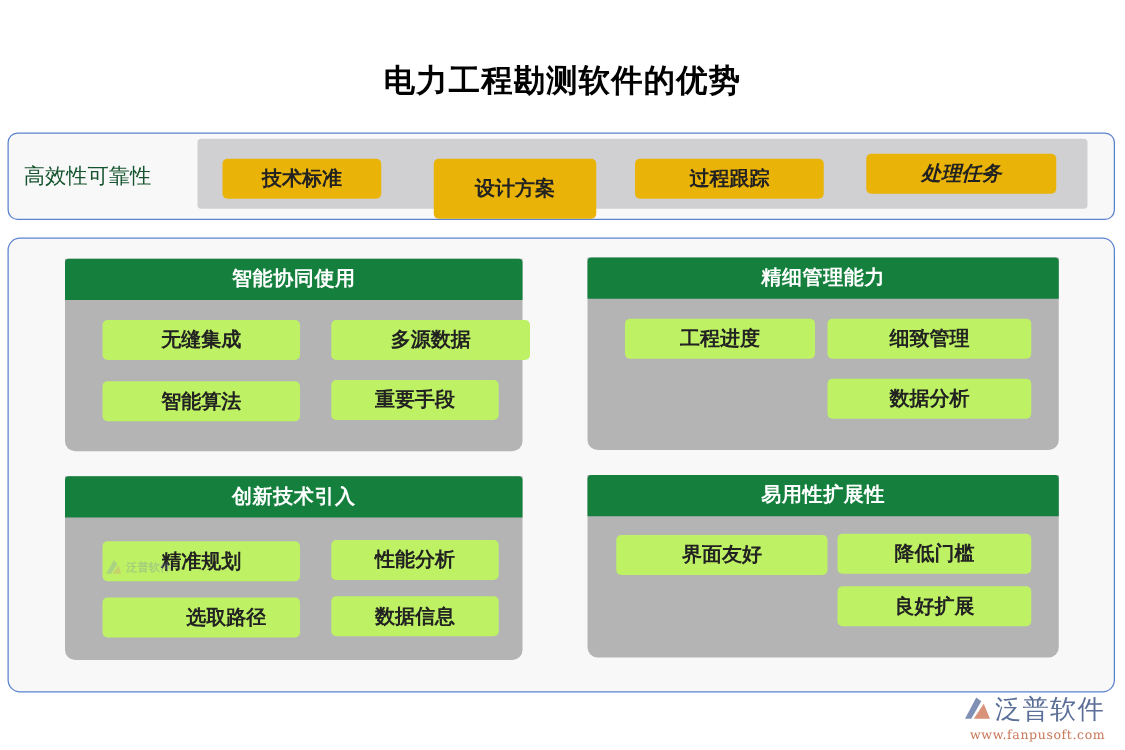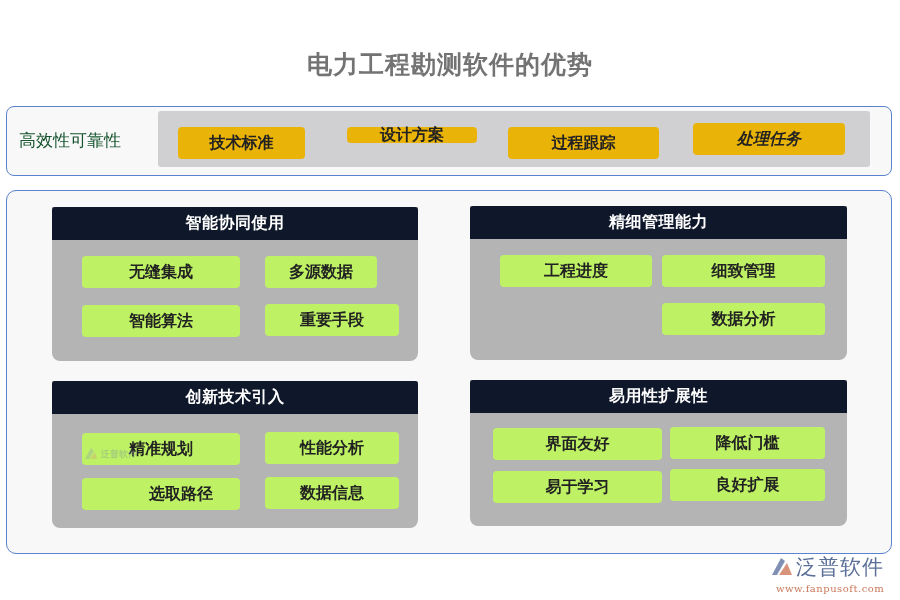--- a/index.html
+++ b/index.html
@@ -1,21 +1,21 @@
 <!DOCTYPE html>
 <html><head>
 <meta charset="utf-8">
 <style>
   * { box-sizing: border-box; margin: 0; padding: 0; }
   html, body { width: 900px; height: 600px; background: #ffffff; overflow: hidden; }
   body { position: relative; font-family: "DejaVu Sans", "Liberation Sans", sans-serif; }
 
   .title {
     position: absolute; left: 0; top: 48px; width: 900px; text-align: center;
-    font-size: 25px; font-weight: bold; color: #737373; letter-spacing: 1px;
+    font-size: 25px; font-weight: bold; color: #000000; letter-spacing: 1px;
   }
 
   .top-frame {
     position: absolute; left: 6px; top: 106px; width: 886px; height: 70px;
     border: 1.5px solid #5b82cf; border-radius: 8px; background: #f8f8f8;
   }
   .top-label {
     position: absolute; left: 12px; top: 22px; font-size: 17px; font-weight: normal; color: #14532d;
   }
   .top-band {
@@ -31,21 +31,21 @@
   .main-frame {
     position: absolute; left: 6px; top: 190px; width: 886px; height: 364px;
     border: 1.5px solid #5b82cf; border-radius: 10px; background: #f8f8f8;
   }
 
   .card {
     position: absolute; background: #b4b4b4; border-radius: 0 0 8px 8px;
   }
   .card-header {
     position: absolute; left: 0; top: 0; right: 0; height: 33px;
-    background: #0f172a; border-radius: 3px 3px 0 0;
+    background: #15803d; border-radius: 3px 3px 0 0;
     color: #ffffff; font-size: 16px; font-weight: bold;
     display: flex; align-items: center; justify-content: center; letter-spacing: 0.5px; text-align: right;
   }
   .item {
     position: absolute; background: #bef264; border-radius: 4px;
     display: flex; align-items: center; justify-content: center;
     font-size: 16px; font-weight: bold; color: #222;
   }
 
   .watermark-small {
@@ -67,32 +67,32 @@
 </style>
 </head>
 <body>
 
 <div class="title">电力工程勘测软件的优势</div>
 
 <div class="top-frame">
   <div class="top-label">高效性可靠性</div>
   <div class="top-band">
     <div class="chip" style="left:20px;top:16px;width:127px;height:32px;">技术标准</div>
-    <div class="chip" style="left:189px;top:16px;width:130px;height:16px;">设计方案</div>
+    <div class="chip" style="left:189px;top:16px;width:130px;height:48px;">设计方案</div>
     <div class="chip" style="left:350px;top:16px;width:151px;height:32px;">过程跟踪</div>
     <div class="chip" style="left:535px;top:12px;width:152px;height:32px;font-style:italic;">处理任务</div>
   </div>
 </div>
 
 <div class="main-frame"></div>
 
 <div class="card" style="left:52px;top:207px;width:366px;height:154px;">
   <div class="card-header">智能协同使用</div>
   <div class="item" style="left:30px;top:49px;width:158px;height:32px;">无缝集成</div>
-  <div class="item" style="left:213px;top:49px;width:112px;height:32px;">多源数据</div>
+  <div class="item" style="left:213px;top:49px;width:159px;height:32px;">多源数据</div>
   <div class="item" style="left:30px;top:98px;width:158px;height:32px;">智能算法</div>
   <div class="item" style="left:213px;top:97px;width:134px;height:32px;">重要手段</div>
 </div>
 
 <div class="card" style="left:470px;top:206px;width:377px;height:154px;">
   <div class="card-header">精细管理能力</div>
   <div class="item" style="left:30px;top:49px;width:152px;height:32px;">工程进度</div>
   <div class="item" style="left:192px;top:49px;width:163px;height:32px;">细致管理</div>
   <div class="item" style="left:192px;top:97px;width:163px;height:32px;">数据分析</div>
 </div>
@@ -102,21 +102,20 @@
   <div class="item" style="left:30px;top:52px;width:158px;height:32px;">精准规划</div>
   <div class="item" style="left:213px;top:51px;width:134px;height:32px;">性能分析</div>
   <div class="item" style="left:30px;top:97px;width:158px;height:32px;padding-left:40px;">选取路径</div>
   <div class="item" style="left:213px;top:96px;width:134px;height:32px;">数据信息</div>
 </div>
 
 <div class="card" style="left:470px;top:380px;width:377px;height:146px;">
   <div class="card-header">易用性扩展性</div>
   <div class="item" style="left:23px;top:48px;width:169px;height:32px;">界面友好</div>
   <div class="item" style="left:200px;top:47px;width:155px;height:32px;">降低门槛</div>
-  <div class="item" style="left:23px;top:91px;width:169px;height:32px;">易于学习</div>
   <div class="item" style="left:200px;top:89px;width:155px;height:32px;">良好扩展</div>
 </div>
 
 <div class="watermark-small">
   <svg width="14" height="14" viewBox="0 0 14 14">
     <path d="M1 12 L7 1 L10 4 L5 12 Z" fill="#8a9bbb"></path>
     <path d="M6 12 L11 5 L13 12 Z" fill="#d59a7e"></path>
   </svg>
   <span style="margin-left:3px;">泛普软件</span>
 </div>

